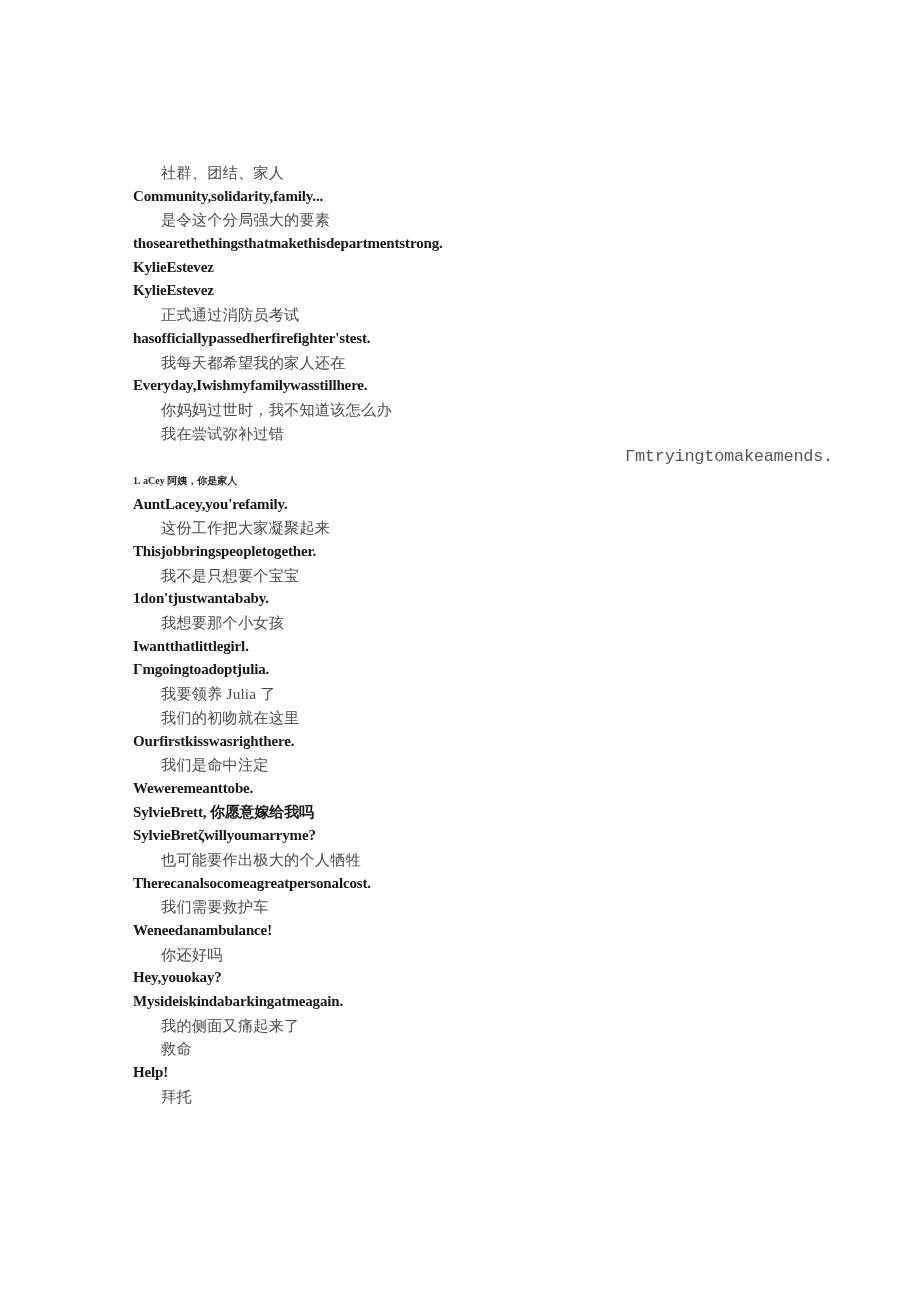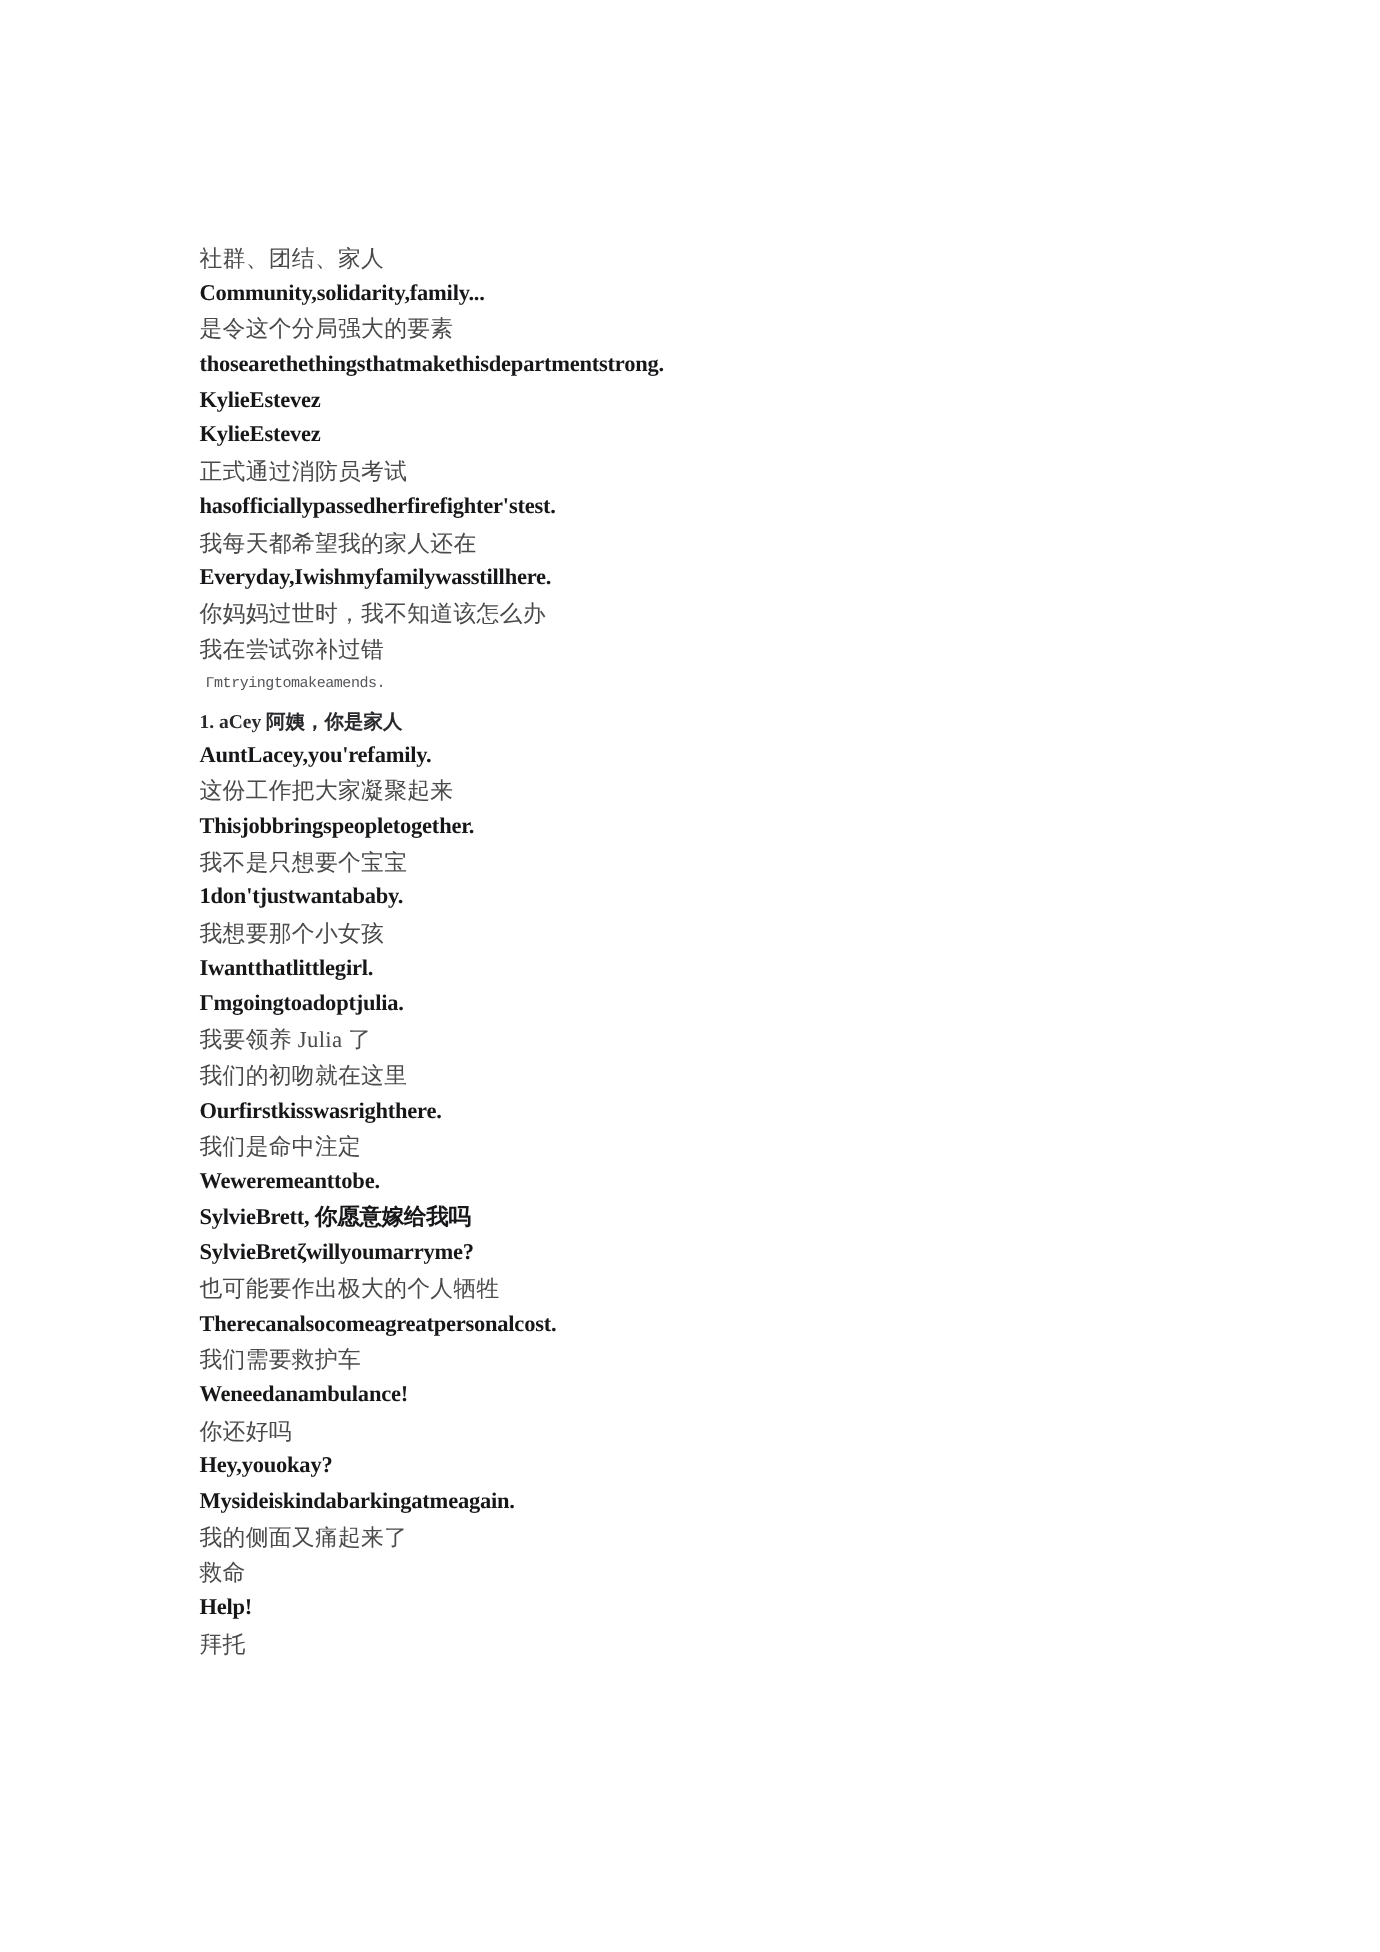--- a/index.html
+++ b/index.html
@@ -29,45 +29,47 @@
     white-space: pre;
     font-size: 14.6px;
   }
 
   
   .line.zh {
     color: #4a4a4a;
     font-weight: 400;
     font-size: 15.2px;
     letter-spacing: 0.2px;
+    margin-left: 28px;
   }
 
   
   .line.en {
     color: #17171a;
     font-weight: 700;
     font-size: 15px;
     letter-spacing: -0.15px;
   }
 
   
   .line.mono {
     color: #55555a;
     font-family: "Liberation Mono", "DejaVu Sans Mono", monospace;
     font-weight: 400;
-    font-size: 10px;
+    font-size: 17px;
     padding-left: 4px;
     letter-spacing: -0.3px;
+    text-align: right;
   }
 
   
   .line.mixed {
     color: #2a2a2e;
     font-weight: 700;
-    font-size: 13px;
+    font-size: 10px;
     letter-spacing: 0px;
   }
 </style>
 </head>
 <body>
 
 <div id="subtitle-document">
     <div class="line zh">社群、团结、家人</div>
     <div class="line en">Community,solidarity,family...</div>
     <div class="line zh">是令这个分局强大的要素</div>

